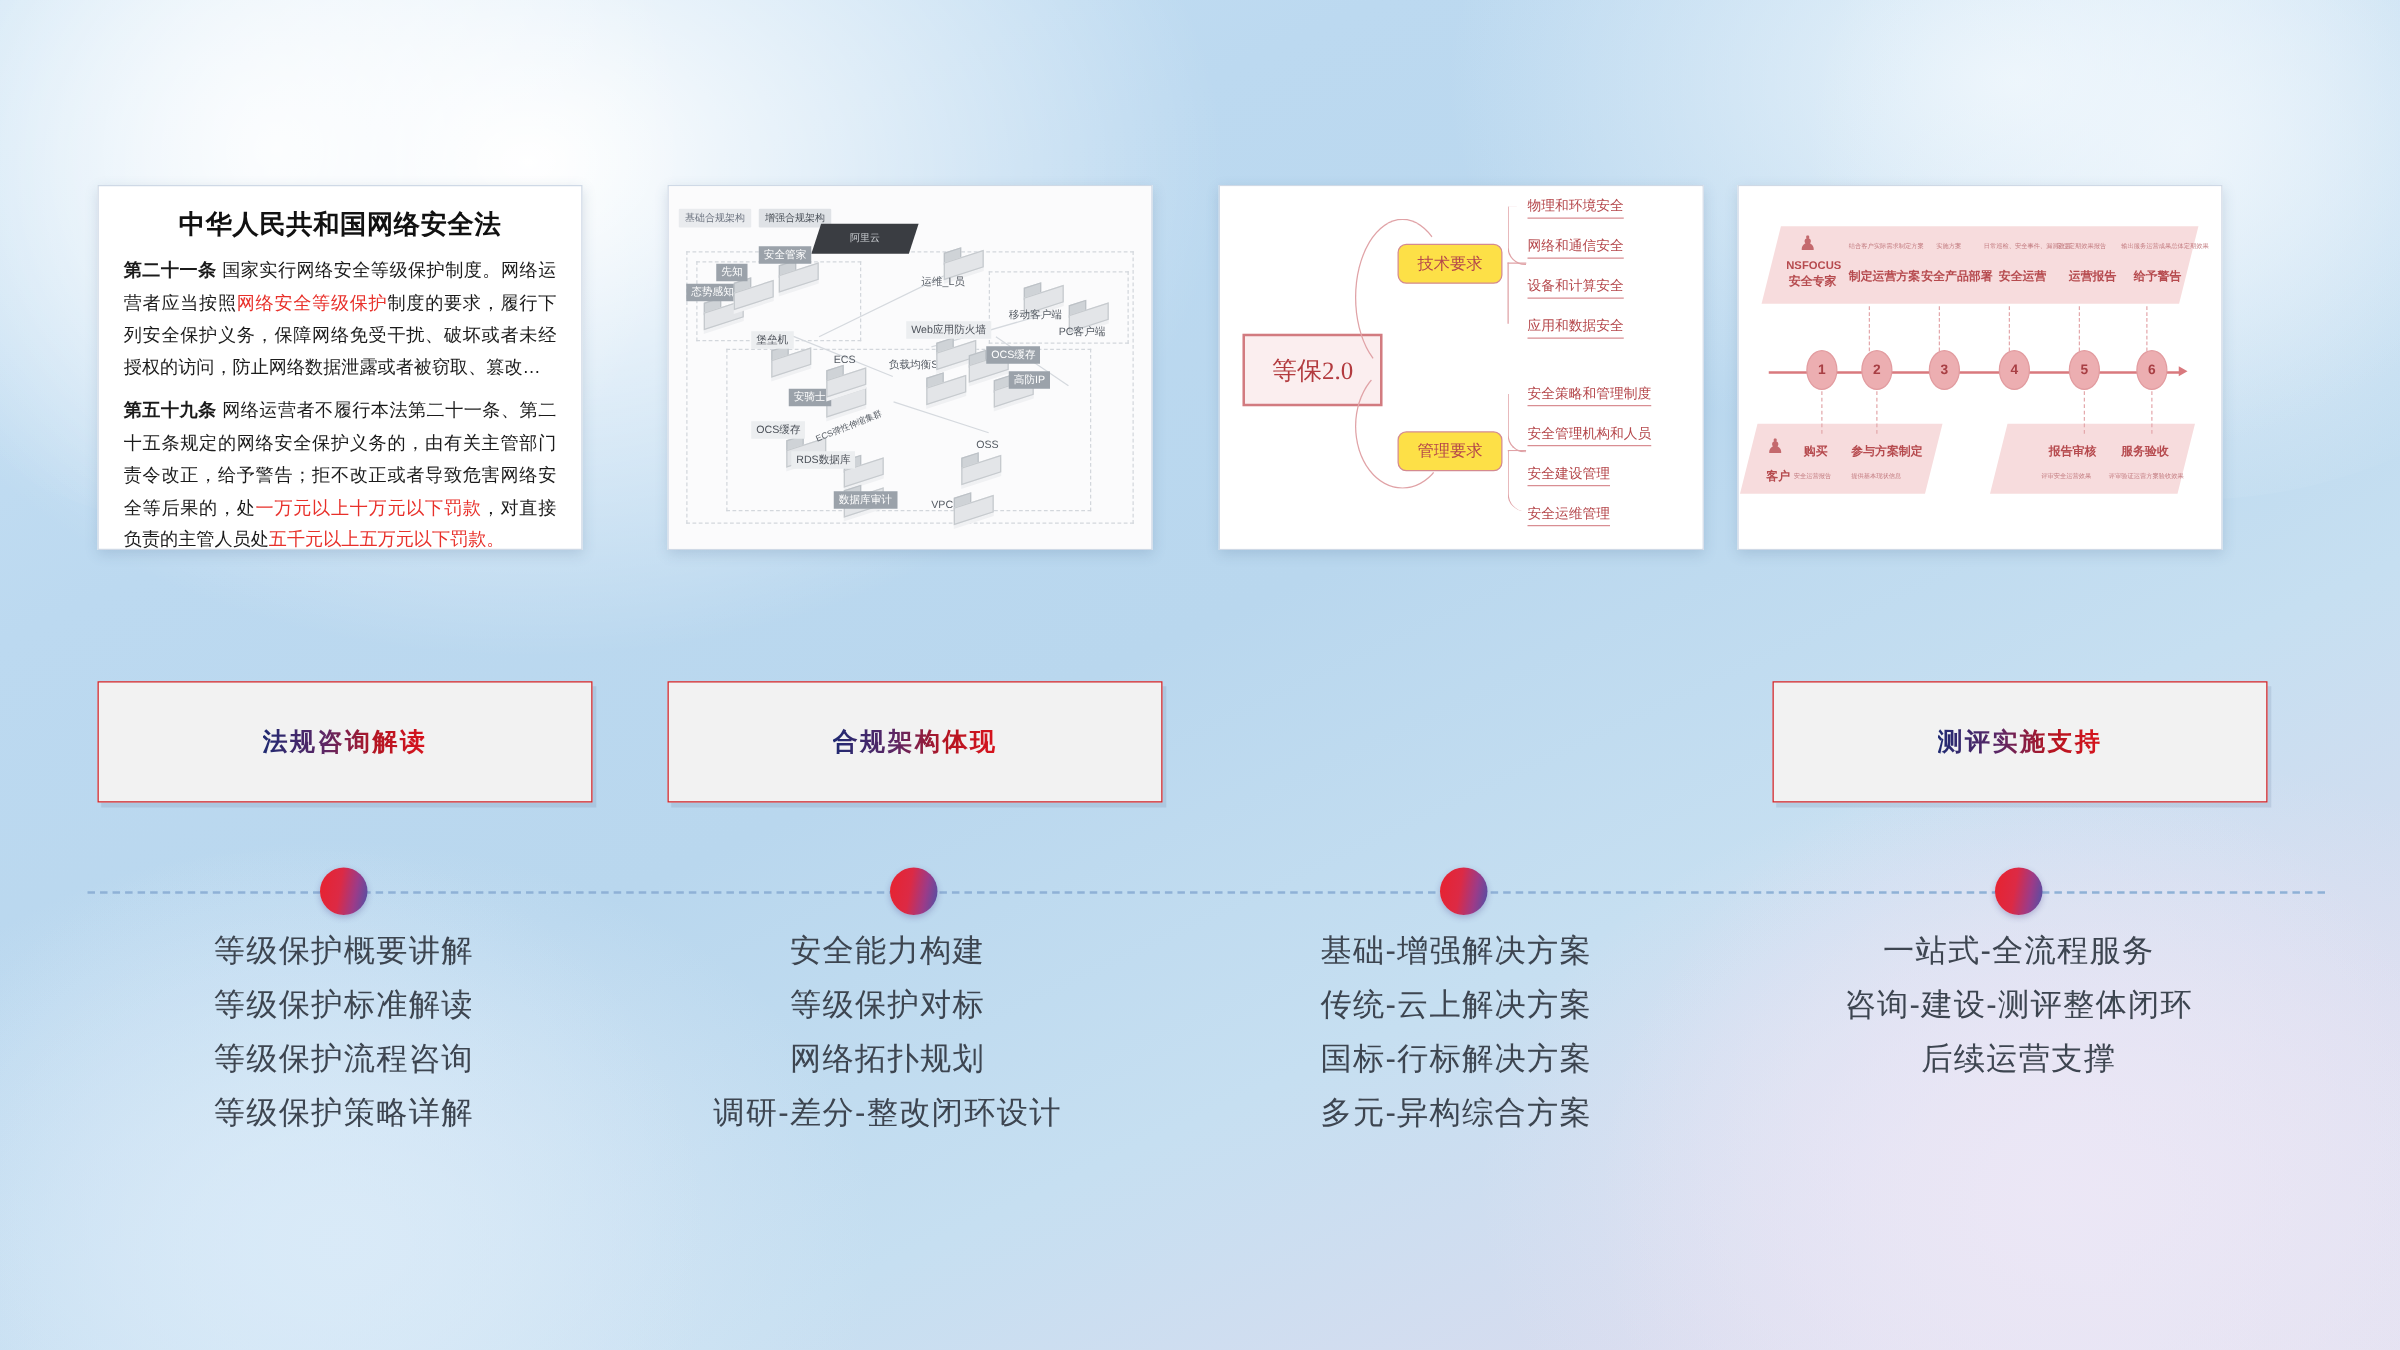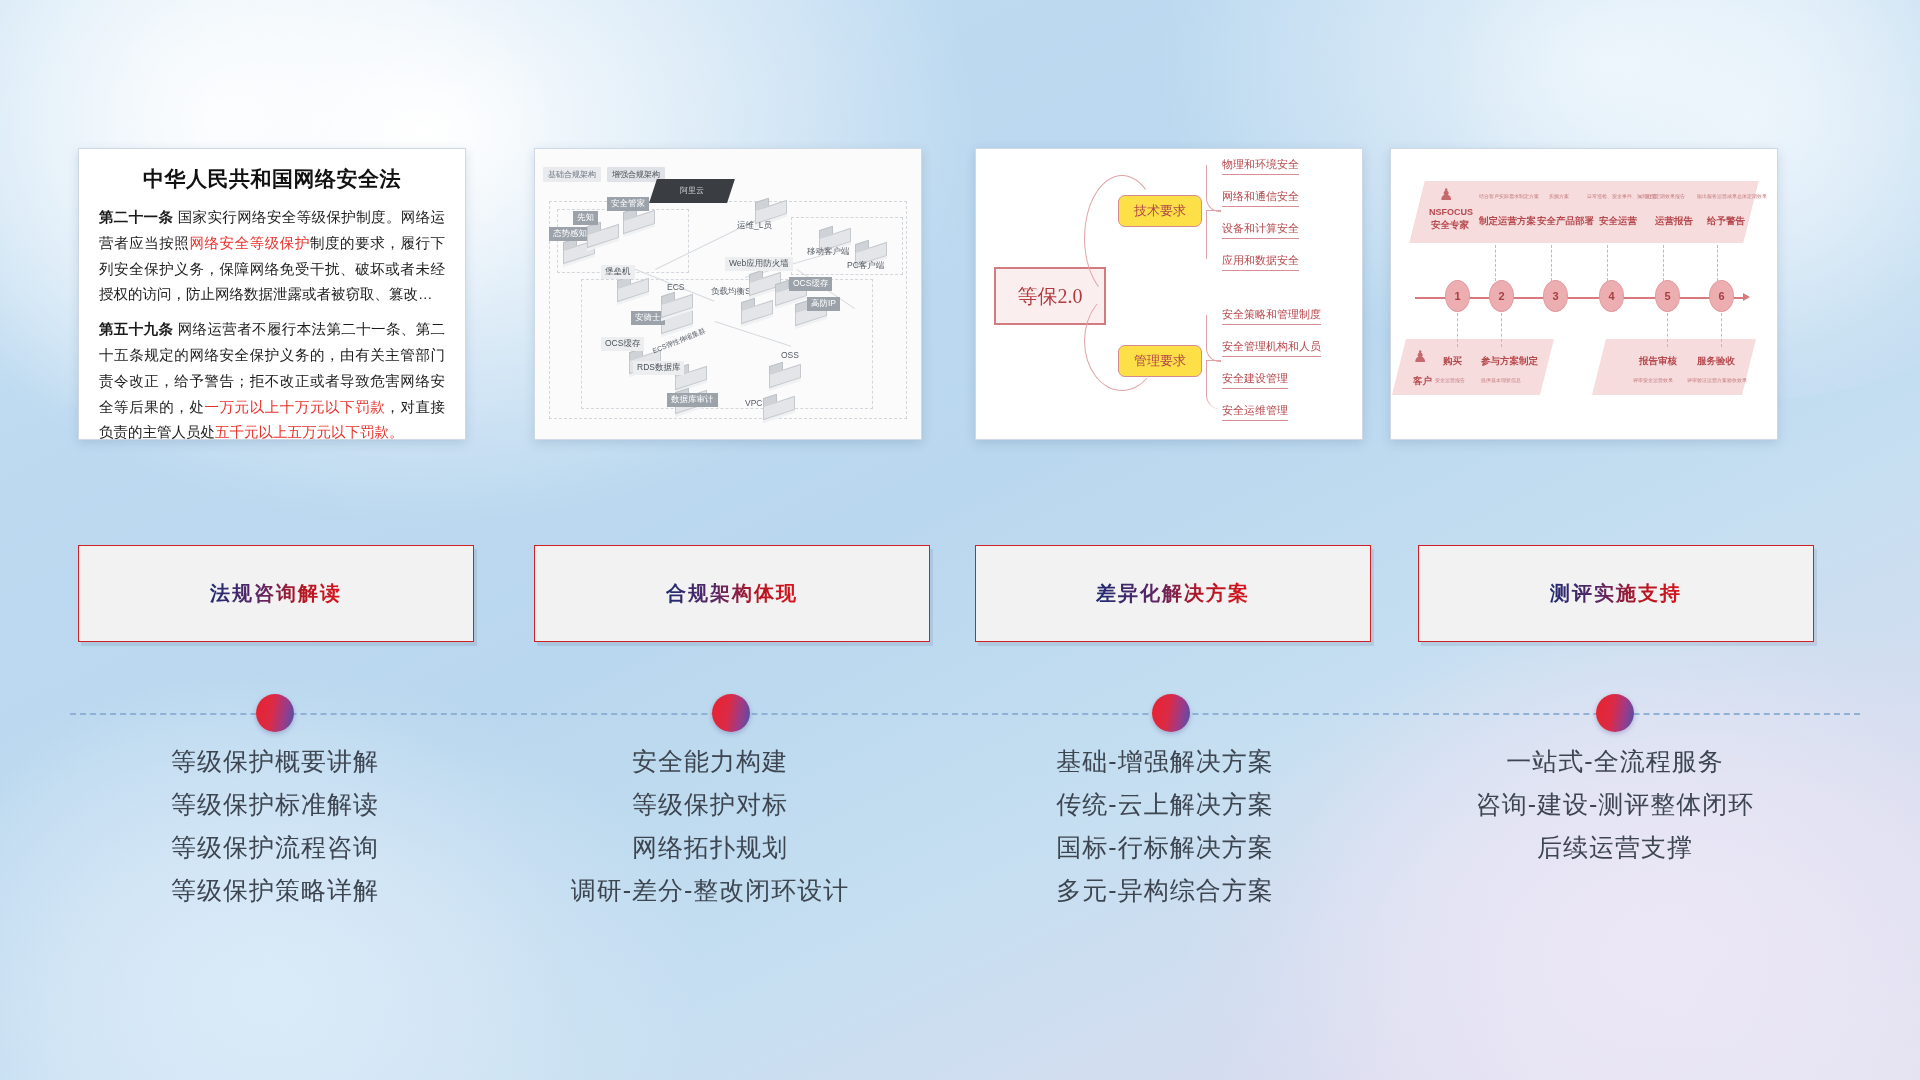--- a/index.html
+++ b/index.html
@@ -406,23 +406,20 @@
     </div>
   </div>
 
   <div class="labels">
     <div class="labelbox b1">
       <span class="labeltext">法规咨询解读</span>
     </div>
     <div class="labelbox b2">
       <span class="labeltext">合规架构体现</span>
     </div>
-    <div class="labelbox b3">
-      <span class="labeltext">差异化解决方案</span>
-    </div>
     <div class="labelbox b4">
       <span class="labeltext">测评实施支持</span>
     </div>
   </div>
 
   <div class="timeline">
     <div class="tl-line"></div>
     <div class="tl-dot" style="left:256px;"></div>
     <div class="tl-dot" style="left:712px;"></div>
     <div class="tl-dot" style="left:1152px;"></div>

